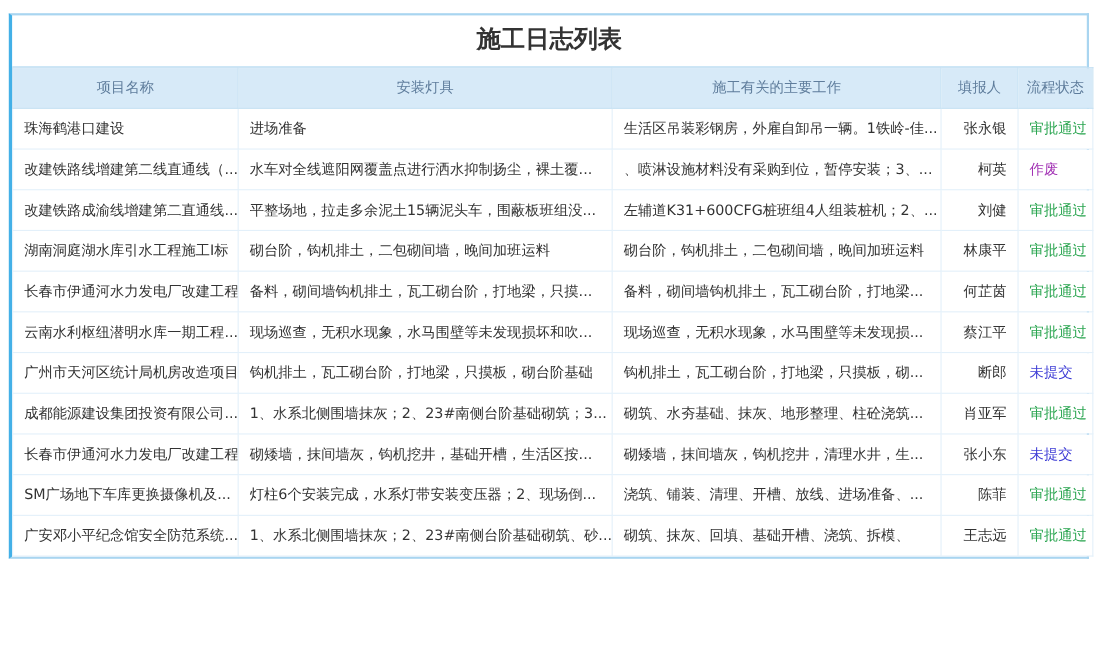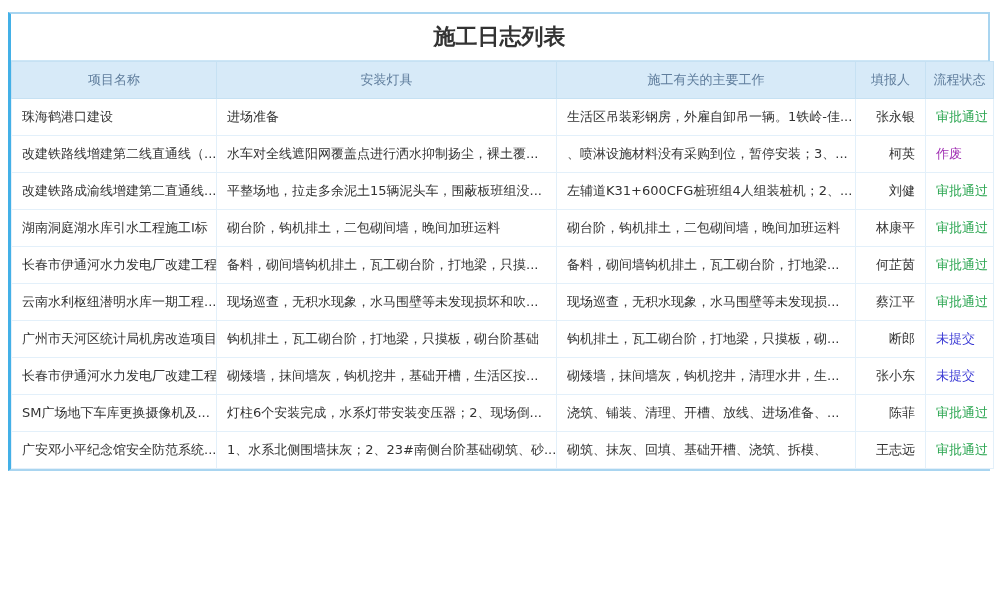--- a/index.html
+++ b/index.html
@@ -100,20 +100,27 @@
           <td class="col-status" style="color: rgb(42, 165, 80);">审批通过</td>
         </tr>
         <tr>
           <td class="col-project">广州市天河区统计局机房改造项目</td>
           <td class="col-progress">钩机排土，瓦工砌台阶，打地梁，只摸板，砌台阶基础</td>
           <td class="col-work">钩机排土，瓦工砌台阶，打地梁，只摸板，砌...</td>
           <td class="col-reporter">断郎</td>
           <td class="col-status" style="color: rgb(60, 59, 213);">未提交</td>
         </tr>
         <tr>
+          <td class="col-project">成都能源建设集团投资有限公司...</td>
+          <td class="col-progress">1、水系北侧围墙抹灰；2、23#南侧台阶基础砌筑；3...</td>
+          <td class="col-work">砌筑、水夯基础、抹灰、地形整理、柱砼浇筑...</td>
+          <td class="col-reporter">肖亚军</td>
+          <td class="col-status" style="color: rgb(42, 165, 80);">审批通过</td>
+        </tr>
+        <tr>
           <td class="col-project">长春市伊通河水力发电厂改建工程...</td>
           <td class="col-progress">砌矮墙，抹间墙灰，钩机挖井，基础开槽，生活区按...</td>
           <td class="col-work">砌矮墙，抹间墙灰，钩机挖井，清理水井，生...</td>
           <td class="col-reporter">张小东</td>
           <td class="col-status" style="color: rgb(60, 59, 213);">未提交</td>
         </tr>
         <tr>
           <td class="col-project">SM广场地下车库更换摄像机及...</td>
           <td class="col-progress">灯柱6个安装完成，水系灯带安装变压器；2、现场倒...</td>
           <td class="col-work">浇筑、铺装、清理、开槽、放线、进场准备、...</td>

